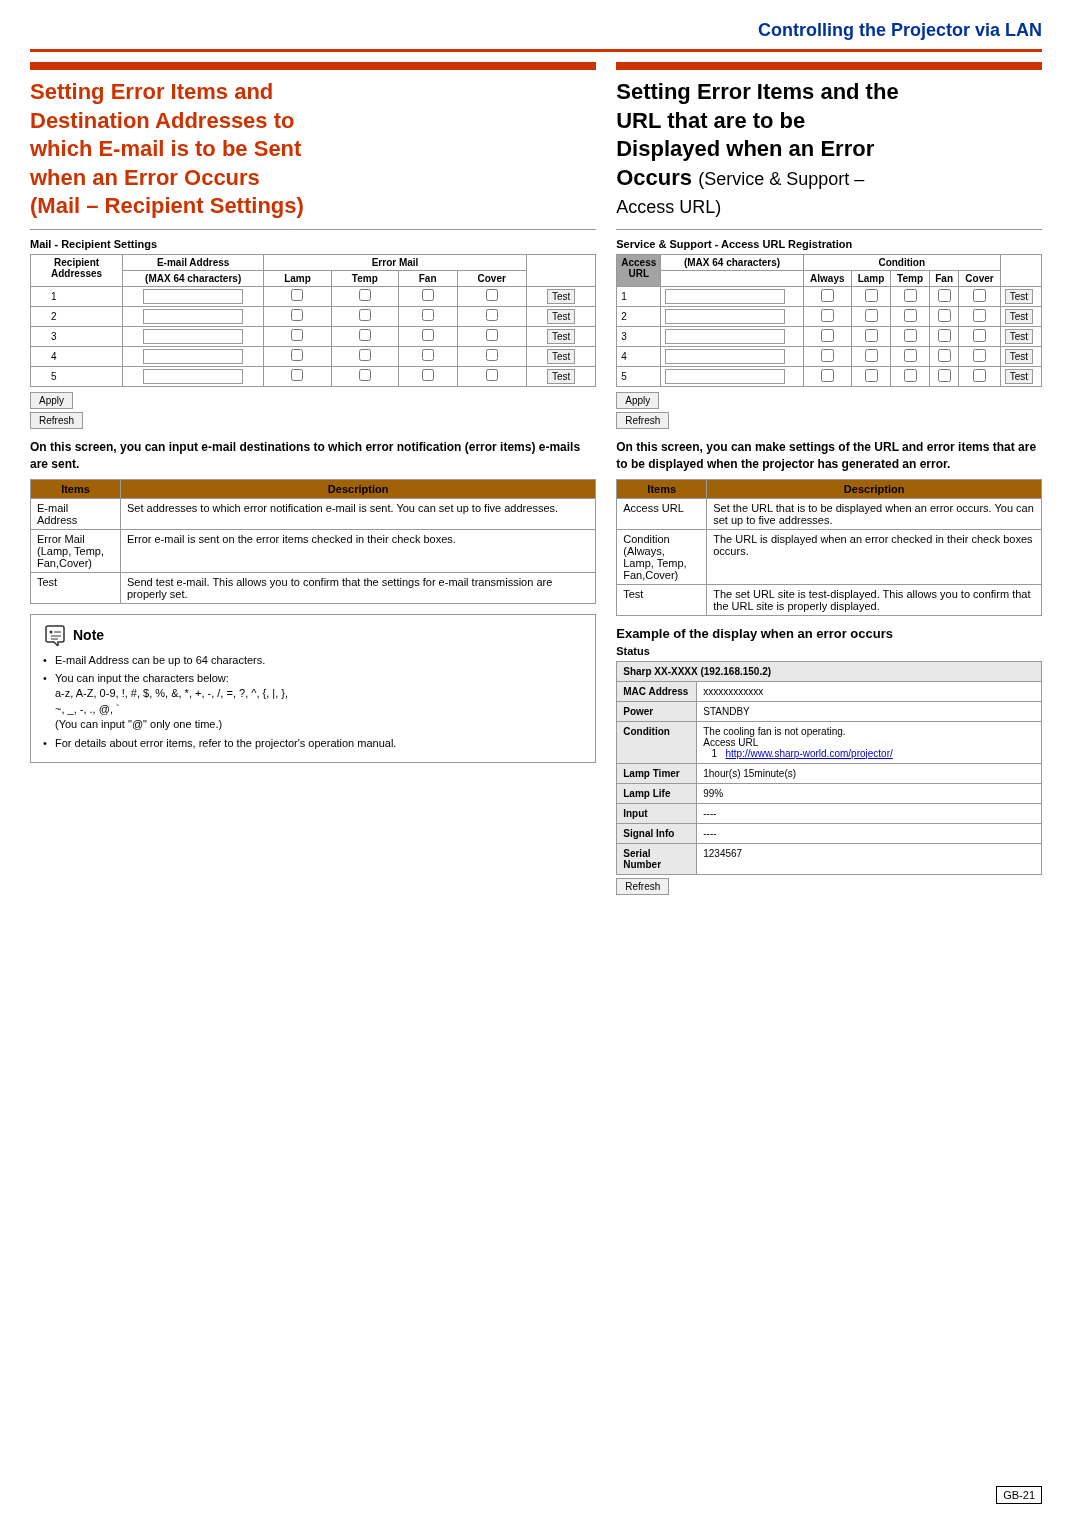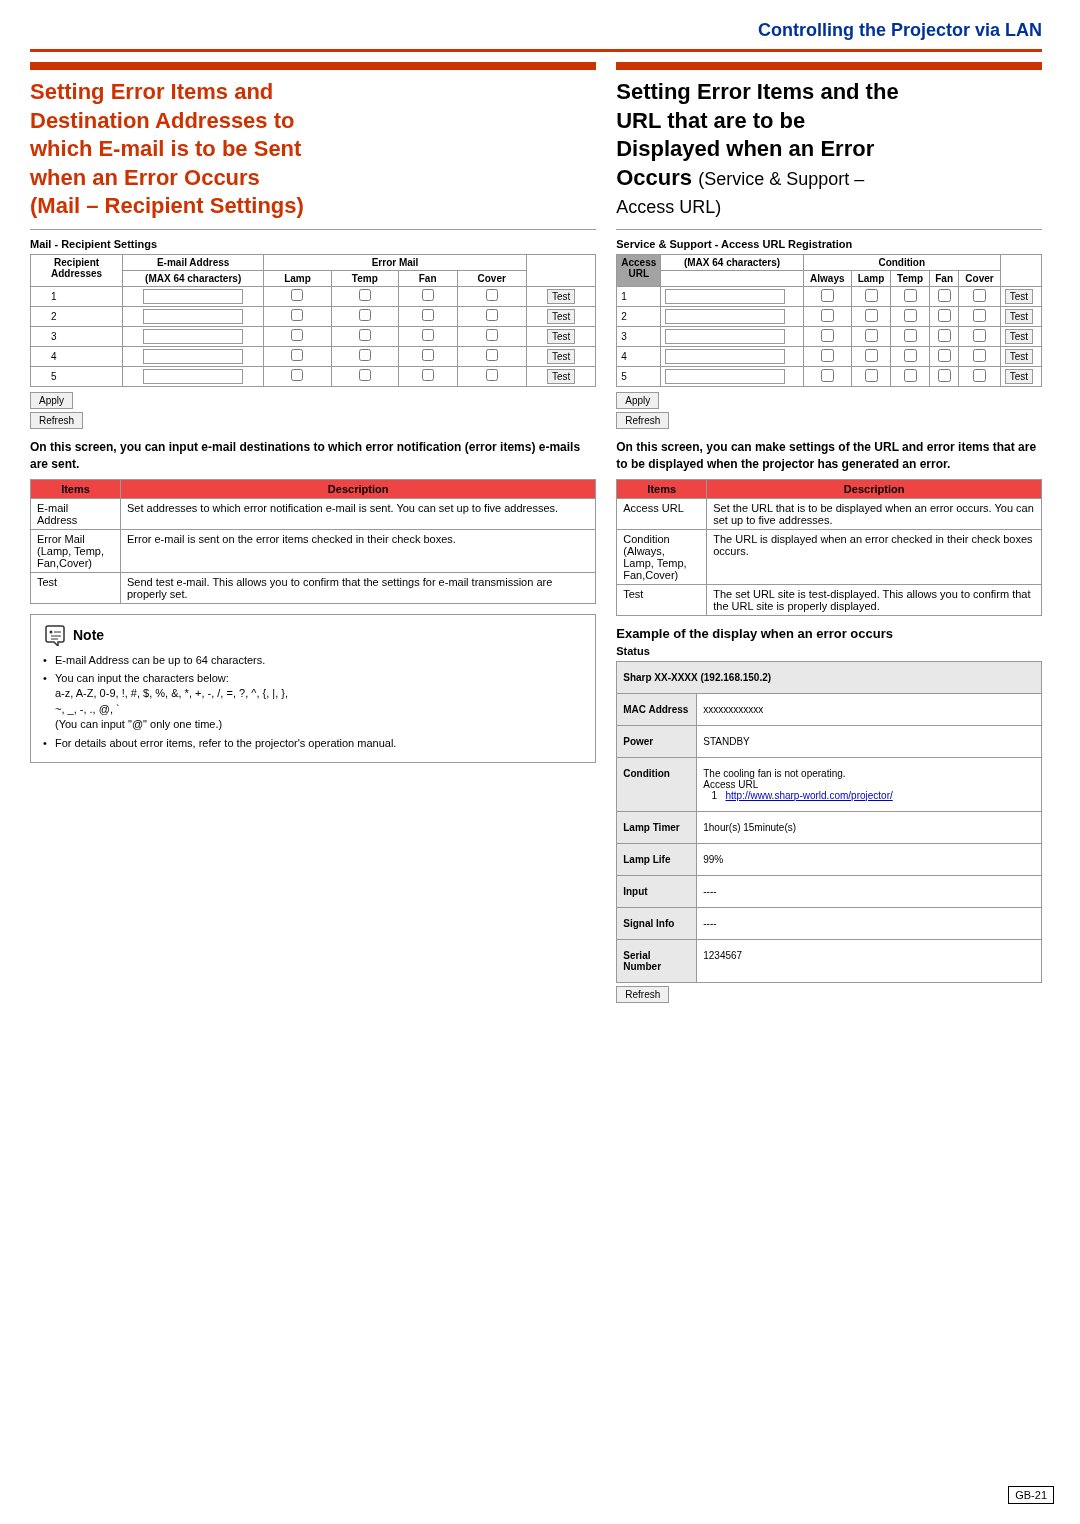--- a/index.html
+++ b/index.html
@@ -167,21 +167,21 @@
       margin: 10px 0 6px 0;
       line-height: 1.4;
     }
 
     .desc-table {
       border-collapse: collapse;
       width: 100%;
       font-size: 11px;
     }
     .desc-table th {
-      background: #ef4444;
+      background: #a16207;
       border: 1px solid #999;
       text-align: center;
       padding: 3px 6px;
       font-weight: bold;
     }
     .desc-table td {
       border: 1px solid #999;
       padding: 3px 6px;
       vertical-align: top;
     }
@@ -240,41 +240,41 @@
       margin-bottom: 4px;
     }
     .status-table {
       border-collapse: collapse;
       width: 100%;
       font-size: 10px;
       border: 1px solid #999;
     }
     .status-table td {
       border: 1px solid #999;
-      padding: 10px 6px;
+      padding: 4px 6px;
       vertical-align: top;
     }
     .status-table .label-col {
       background: #e8e8e8;
       font-weight: bold;
       width: 80px;
     }
     .status-table .header-row td {
       background: #e8e8e8;
       font-weight: bold;
     }
     .status-url-link {
       color: #0000cc;
       text-decoration: underline;
     }
 
     .page-number {
       position: absolute;
       bottom: 20px;
-      right: 18px;
+      right: 30px;
       font-size: 11px;
       border: 1px solid #000;
       padding: 2px 6px;
     }
 
     .span-col2 {
       text-align: center;
     }
   </style>
 </head>

